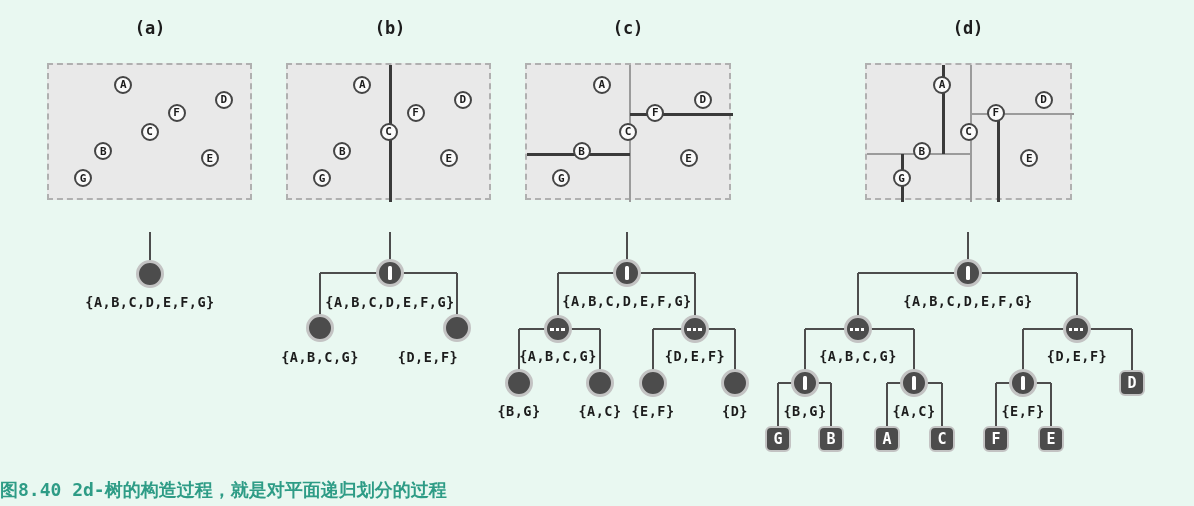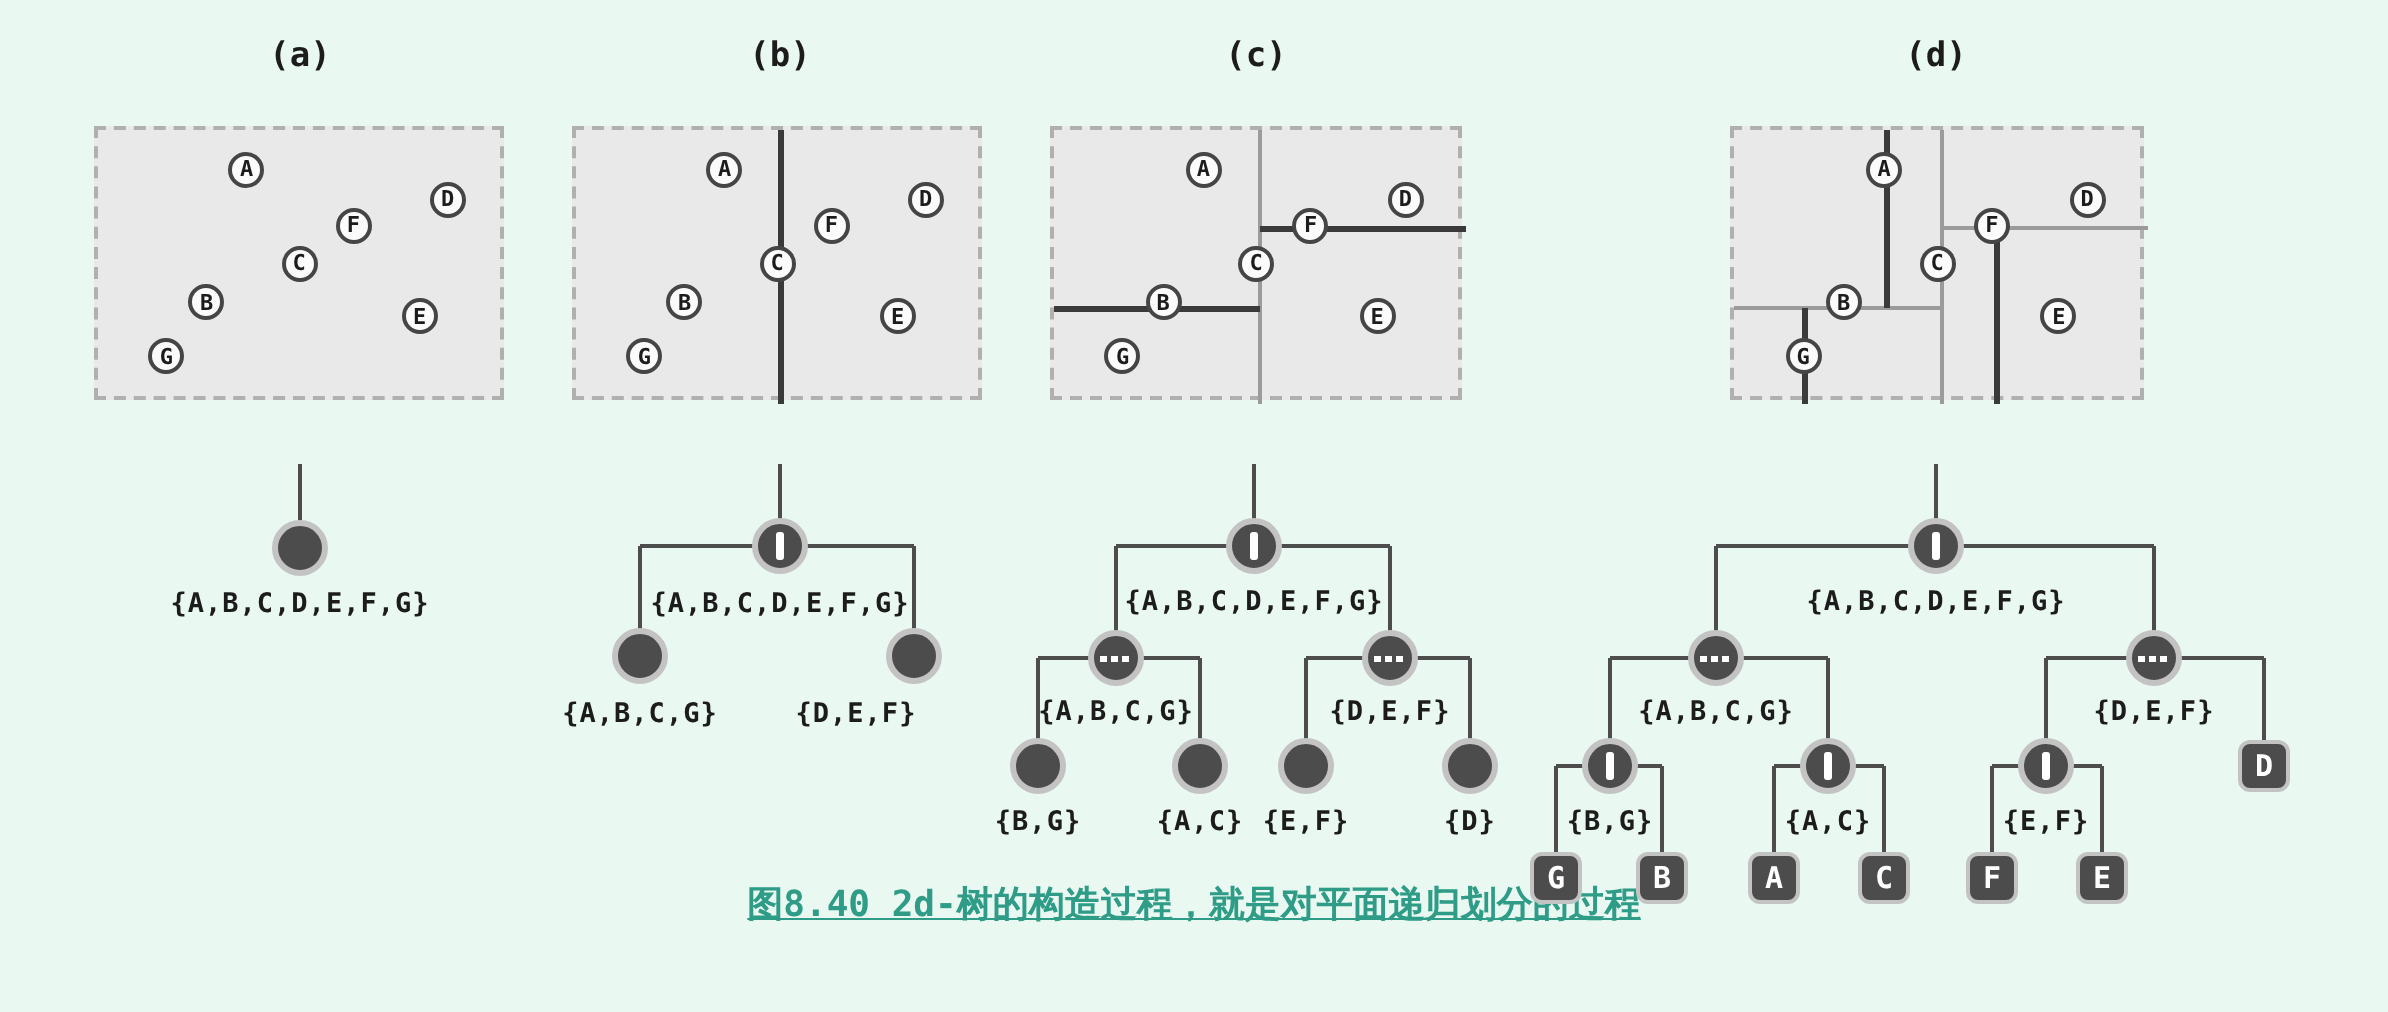--- a/index.html
+++ b/index.html
@@ -39,22 +39,22 @@
     border-radius:6px; background:var(--node-fill,#4c4c4c); transform:translate(-50%,-50%);
     display:flex; align-items:center; justify-content:center;
     font:700 15px "DejaVu Sans Mono",monospace; color:#ffffff; z-index:3;
   }
   .setlabel {
     position:absolute; transform:translate(-50%,-50%); white-space:nowrap;
     font:700 13.5px "DejaVu Sans Mono",monospace; letter-spacing:0.5px;
     color:#1c1c1c; z-index:2;
   }
   .caption {
-    position:absolute; top:440px; left:0; width:100%; text-align:center;
-    font:700 18px "DejaVu Sans Mono",monospace; color:var(--caption,#2e9c86);text-decoration:underline;
+    position:absolute; top:478px; left:0; width:100%; 
+    font:700 18px "DejaVu Sans Mono",monospace; color:var(--caption,#2e9c86);
   }
 </style>
 </head>
 <body>
 
 <div id="canvas">
   <div class="ptitle" style="left:150px">(a)</div>
   <div class="ptitle" style="left:390px">(b)</div>
   <div class="ptitle" style="left:628px">(c)</div>
   <div class="ptitle" style="left:968px">(d)</div>

